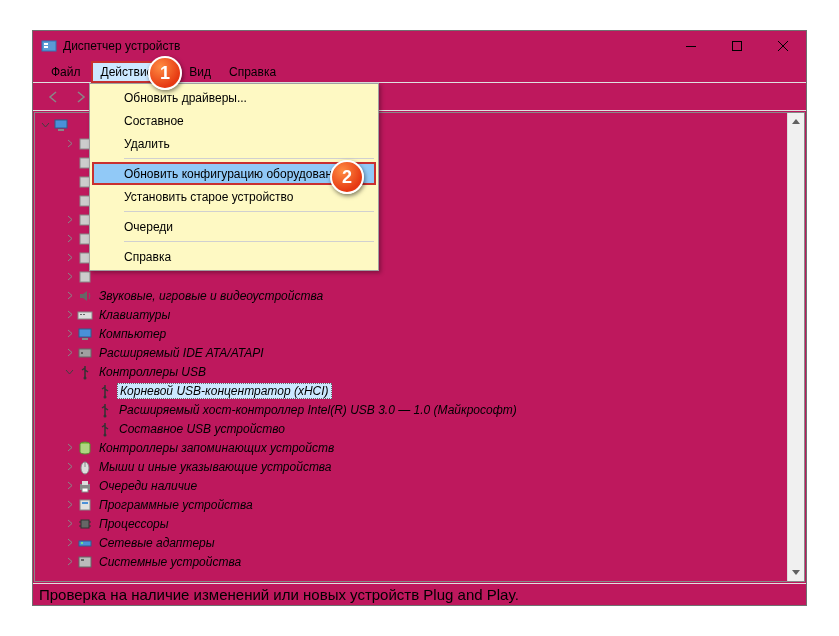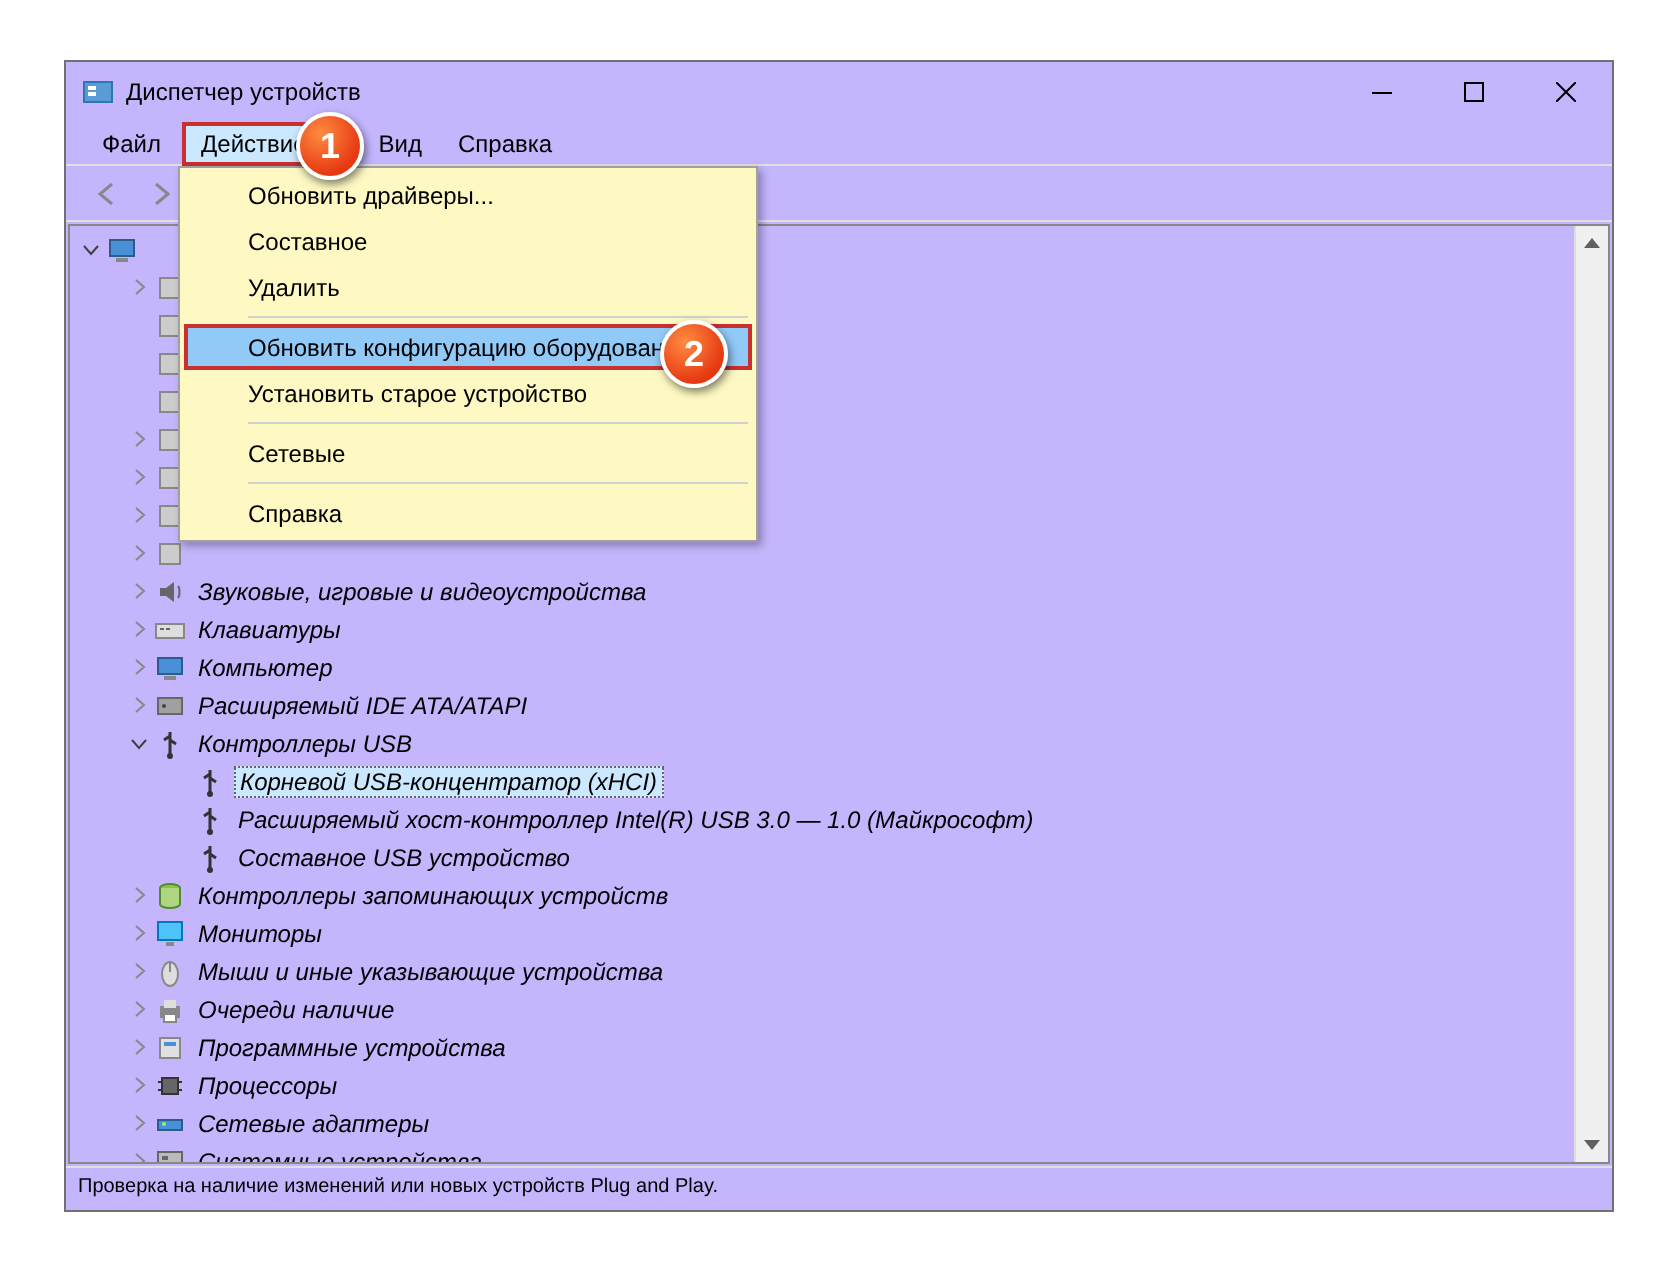--- a/index.html
+++ b/index.html
@@ -1,38 +1,38 @@
 <!DOCTYPE html>
 <html><head>
 <meta charset="utf-8">
 <style>
 * { box-sizing: border-box; margin: 0; padding: 0; font-family: 'Segoe UI', Tahoma, sans-serif; }
 body { background: #fff; width: 839px; height: 636px; overflow: hidden; position: relative; }
-.window { position: absolute; left: 32px; top: 30px; right: 32px; bottom: 30px; border: 1px solid #707070; background: #c4b5fd; display: flex; flex-direction: column; }
+.window { position: absolute; left: 32px; top: 30px; right: 32px; bottom: 30px; border: 1px solid #707070; background: #be185d; display: flex; flex-direction: column; }
 .titlebar { height: 30px; display: flex; align-items: center; padding-left: 8px; }
 .titlebar-icon { width: 16px; height: 16px; margin-right: 6px; }
 .titlebar-text { font-size: 12px; flex: 1; }
 .win-controls { display: flex; }
 .win-btn { width: 46px; height: 30px; display: flex; align-items: center; justify-content: center; }
 .menubar { height: 22px; display: flex; align-items: center; padding-left: 10px; gap: 2px; font-size: 12px; border-bottom: 1px solid #e0e0e0; position: relative; }
 .menu-item { padding: 2px 8px; cursor: default; }
 .menu-item.active { border: 2px solid #c93030; background: #cce8ff; position: relative; }
 .toolbar { height: 28px; border-bottom: 1px solid #e0e0e0; display: flex; align-items: center; padding-left: 8px; gap: 4px; }
 .tool-btn { width: 24px; height: 22px; display: flex; align-items: center; justify-content: center; }
 .tool-sep { width: 1px; height: 18px; background: #ccc; margin: 0 2px; }
 .content { flex: 1; display: flex; overflow: hidden; }
 .tree { flex: 1; border: 1px solid #888; margin: 1px; padding: 2px 0 2px 4px; overflow: hidden; position: relative; font-style: italic; }
 .tree-row { display: flex; align-items: center; height: 19px; font-size: 12px; cursor: default; white-space: nowrap; }
 .tree-indent { display: inline-block; }
 .expander { width: 12px; height: 12px; margin-right: 2px; display: inline-flex; align-items: center; justify-content: center; }
 .expander svg { width: 9px; height: 9px; }
 .tree-icon { width: 16px; height: 16px; margin-right: 4px; flex-shrink: 0; display: inline-flex; align-items: center; justify-content: center; }
 .tree-label { padding: 0 2px; }
 .tree-label.selected { background: #cce8ff; border: 1px dotted #666; }
-.statusbar { height: 22px; border-top: 1px solid #e0e0e0; font-size: 10px; padding: 4px 6px; display: flex; align-items: flex-start; }
+.statusbar { height: 22px; border-top: 1px solid #e0e0e0; font-size: 15px; padding: 4px 6px; display: flex; align-items: center; }
 .dropdown { position: absolute; left: 89px; top: 83px; width: 290px; background: #fef9c3; border: 1px solid #a0a0a0; box-shadow: 2px 2px 4px rgba(0,0,0,0.3); z-index: 10; padding: 2px; }
 .dd-item { height: 23px; display: flex; align-items: center; padding-left: 32px; font-size: 12px; cursor: default; position: relative; }
 .dd-item.highlighted { background: #91c9f7; border: 2px solid #c93030; padding-left: 30px; }
 .dd-sep { height: 1px; background: #d0d0d0; margin: 3px 2px 3px 32px; }
 .marker { position: absolute; width: 34px; height: 34px; border-radius: 50%; background: radial-gradient(circle at 35% 30%, #ff8c42, #e63912 70%); border: 2px solid #fff; box-shadow: 1px 2px 4px rgba(0,0,0,0.5); display: flex; align-items: center; justify-content: center; color: #fff; font-weight: bold; font-size: 18px; z-index: 20; }
 .scrollbar-v { position: absolute; right: 0; top: 0; bottom: 0; width: 17px; background: #f0f0f0; border-left: 1px solid #ddd; }
 .sb-btn { height: 17px; display: flex; align-items: center; justify-content: center; background: #f0f0f0; }
 </style>
 </head>
 <body>
@@ -329,35 +329,20 @@
         </div>
         <div class="tree-row">
           <span class="tree-indent" style="width:24px"></span>
           <span class="expander">
             <svg viewBox="0 0 9 9">
               <path d="M3 1L7 4.5L3 8" fill="none" stroke="#888" stroke-width="1"></path>
             </svg>
           </span>
           <span class="tree-icon">
             <svg viewBox="0 0 16 16">
-              <rect x="2" y="2" width="12" height="9" fill="#4fc3f7" stroke="#0277bd"></rect>
-              <rect x="6" y="12" width="4" height="2" fill="#888"></rect>
-            </svg>
-          </span>
-          <span class="tree-label">Мониторы</span>
-        </div>
-        <div class="tree-row">
-          <span class="tree-indent" style="width:24px"></span>
-          <span class="expander">
-            <svg viewBox="0 0 9 9">
-              <path d="M3 1L7 4.5L3 8" fill="none" stroke="#888" stroke-width="1"></path>
-            </svg>
-          </span>
-          <span class="tree-icon">
-            <svg viewBox="0 0 16 16">
               <ellipse cx="8" cy="9" rx="4" ry="6" fill="#ddd" stroke="#888"></ellipse>
               <line x1="8" y1="3" x2="8" y2="8" stroke="#888"></line>
             </svg>
           </span>
           <span class="tree-label">Мыши и иные указывающие устройства</span>
         </div>
         <div class="tree-row">
           <span class="tree-indent" style="width:24px"></span>
           <span class="expander">
             <svg viewBox="0 0 9 9">
@@ -459,19 +444,19 @@
 </div>
 
 <div class="dropdown">
   <div class="dd-item">Обновить драйверы...</div>
   <div class="dd-item">Составное</div>
   <div class="dd-item">Удалить</div>
   <div class="dd-sep"></div>
   <div class="dd-item highlighted">Обновить конфигурацию оборудования</div>
   <div class="dd-item">Установить старое устройство</div>
   <div class="dd-sep"></div>
-  <div class="dd-item">Сетевые</div>
+  <div class="dd-item">Очереди</div>
   <div class="dd-sep"></div>
   <div class="dd-item">Справка</div>
 </div>
 
 <div class="marker" style="left:148px;top:56px">1</div>
 <div class="marker" style="left:330px;top:160px">2</div>
 
 </body></html>

